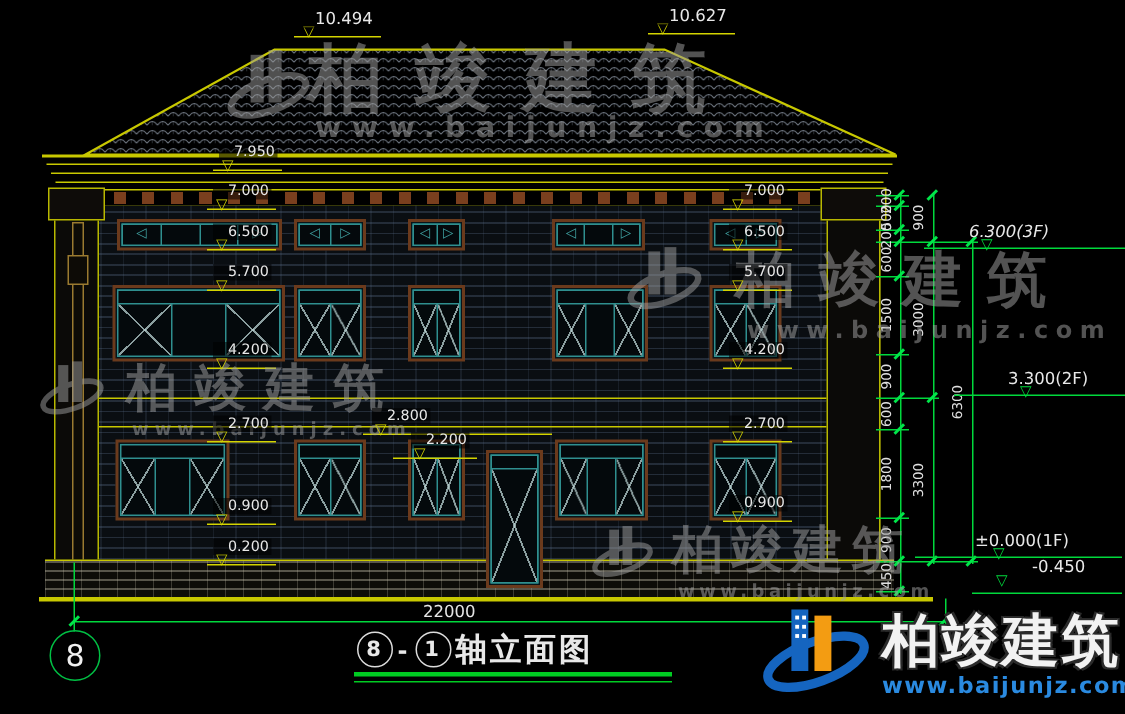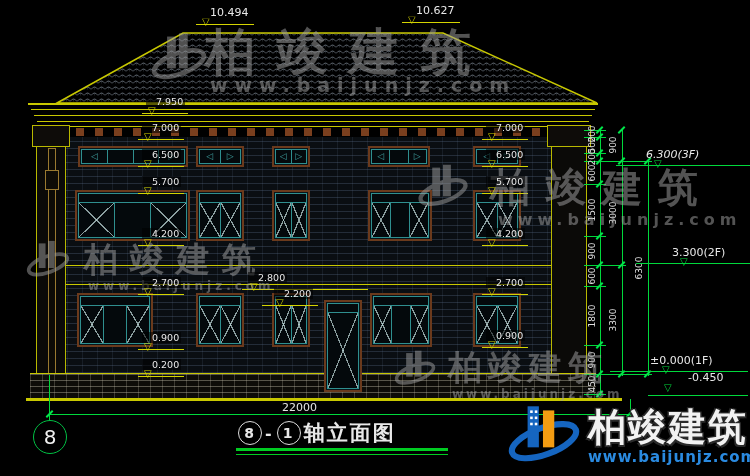--- a/index.html
+++ b/index.html
@@ -240,21 +240,21 @@
           <div class="pane xp"></div>
         </div>
       </div>
   </div>
 
   <div class="elev" style="left:200px;top:7px;font-size:11px;">
     <span class="etext">10.494</span>
     <span class="etri">▽</span>
     <span class="eline" style="left:-4px;width:58px;"></span>
   </div>
-  <div class="elev" style="left:406px;top:5px;font-size:11px;">
+  <div class="elev" style="left:436px;top:5px;font-size:11px;">
     <span class="etext">10.627</span>
     <span class="etri">▽</span>
     <span class="eline" style="left:-4px;width:58px;"></span>
   </div>
   <div class="elev" style="left:146px;top:96px;">
     <span class="etext">7.950</span>
     <span class="etri">▽</span>
     <span class="eline" style="left:-4px;width:46px;"></span>
   </div>
 

